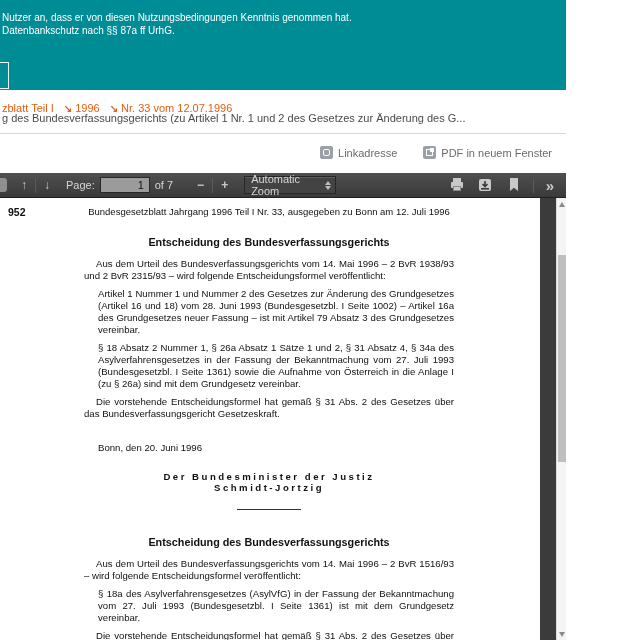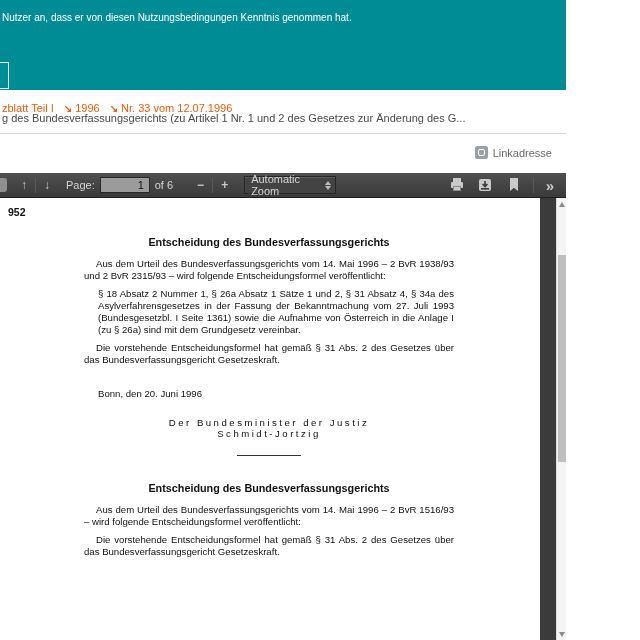--- a/index.html
+++ b/index.html
@@ -60,21 +60,21 @@
 
   
   #doc { position:absolute; left:84px; top:8px; width:370px; color:#111; }
   #masthead-row { position:relative; height:13px; }
   #pg-num { position:absolute; left:-76px; top:0; font-weight:bold; font-size:10.5px; }
   #masthead { text-align:center; font-size:9.5px; }
   .doc-h { text-align:center; font-weight:bold; font-size:10.8px; margin-top:17px; margin-bottom:10px; }
   .para { font-size:9.6px; line-height:12px; text-align:justify; text-indent:12px; margin-bottom:6px; }
   .ruling { font-size:9.6px; line-height:12px; text-align:justify; margin:0 0 6px 14px; }
   .dateline { font-size:9.6px; margin:22px 0 0 14px; }
-  .sig { text-align:center; font-weight:normal; font-size:9.6px; letter-spacing:2.5px; }
+  .sig { text-align:center; font-weight:bold; font-size:9.6px; letter-spacing:2.5px; }
   #sig-block { margin-top:18px; }
   #sec-sep { width:64px; border-top:1px solid #333; margin:16px auto 0 auto; }
   .doc-h.second { margin-top:26px; }
 
   
   #sidebar { left:566px; top:90px; width:74px; height:550px; background:#e9e9e9; border-left:1px solid #cfcfcf; overflow:visible; }
   #expand-btn { position:absolute; left:10px; top:14px; width:15px; height:15px; border:1px solid #b5b5b5; border-radius:50%;
                 background:#f6f6f6; color:#8a8a8a; font-size:7px; line-height:13px; text-align:center; cursor:pointer; }
   #ad-panel { position:absolute; left:7px; top:34px; width:212px; height:222px; background:#f2f2f2; border:1px solid #d6d6d6; cursor:pointer; }
   .ad-title { position:absolute; font-weight:bold; font-size:13px; color:#111; white-space:nowrap; }
@@ -111,20 +111,21 @@
   .app-line { position:absolute; font-size:9.5px; color:#f0f0f0; white-space:nowrap; }
   .app-line.teal { color:#35c8d4; font-weight:bold; }
 </style>
 </head>
 <body>
 
 <div id="stage">
 
   <div id="top-header" class="abs">
     <div class="terms-line" style="top:12px">Nutzer an, dass er von diesen Nutzungsbedingungen Kenntnis genommen hat.</div>
+    <div class="terms-line" style="top:25px">Datenbankschutz nach §§ 87a ff UrhG.</div>
     <div id="white-box" class="abs"></div>
     <div id="brand-area" class="abs">
       <div class="brand-line" style="top:12px">BUNDESGESETZBLATT</div>
       <div class="brand-line" style="top:25px">ONLINE</div>
       <div class="brand-line" style="top:43px">BÜRGERZUGANG</div>
     </div>
   </div>
 
   <div id="crumb-strip" class="abs">
     <div id="crumb-row">
@@ -134,31 +135,37 @@
   </div>
 
   <div id="viewer" class="abs">
 
     <div id="links-row">
       <div class="toplink">
         <span class="mini-ic">
             <span class="inner"></span>
           </span>
         <span>Linkadresse</span>
+      </div>
+      <div class="toplink">
+        <span class="mini-ic ext">
+            <span class="inner"></span>
+          </span>
+        <span>PDF in neuem Fenster</span>
       </div>
     </div>
 
     <div id="toolbar">
       <div id="tb-partial"></div>
       <span class="tb-btn">↑</span>
       <span class="tb-sep"></span>
       <span class="tb-btn">↓</span>
       <span style="margin-left:10px">Page:</span>
       <input id="page-input" value="1" style="">
-      <span>of 6</span>
+      <span>of 7</span>
       <span class="tb-btn" style="margin-left:18px">−</span>
       <span class="tb-sep"></span>
       <span class="tb-btn">+</span>
       <div id="zoom-select">
         <span>Automatic Zoom</span>
         <span class="updown">
             <i class="u"></i>
             <i class="d"></i>
           </span>
       </div>
@@ -180,35 +187,38 @@
         <span class="tb-sep" style="margin-left:8px"></span>
         <span class="tb-btn" style="font-size:15px">»</span>
       </div>
     </div>
 
     <div id="content-area">
       <div id="pdf-page">
         <div id="doc">
           <div id="masthead-row">
             <span id="pg-num">952</span>
+            <div id="masthead">Bundesgesetzblatt Jahrgang 1996 Teil I Nr. 33, ausgegeben zu Bonn am 12. Juli 1996</div>
           </div>
 
           <div class="doc-h">Entscheidung des Bundesverfassungsgerichts</div>
           <div class="para">Aus dem Urteil des Bundesverfassungsgerichts vom 14. Mai 1996 – 2 BvR 1938/93 und 2 BvR 2315/93 – wird folgende Entscheidungsformel veröffentlicht:</div>
+          <div class="ruling">Artikel 1 Nummer 1 und Nummer 2 des Gesetzes zur Änderung des Grundgesetzes (Artikel 16 und 18) vom 28. Juni 1993 (Bundesgesetzbl. I Seite 1002) – Artikel 16a des Grundgesetzes neuer Fassung – ist mit Artikel 79 Absatz 3 des Grundgesetzes vereinbar.</div>
           <div class="ruling">§ 18 Absatz 2 Nummer 1, § 26a Absatz 1 Sätze 1 und 2, § 31 Absatz 4, § 34a des Asylverfahrensgesetzes in der Fassung der Bekanntmachung vom 27. Juli 1993 (Bundesgesetzbl. I Seite 1361) sowie die Aufnahme von Österreich in die Anlage I (zu § 26a) sind mit dem Grundgesetz vereinbar.</div>
           <div class="para" style="margin-bottom:0">Die vorstehende Entscheidungsformel hat gemäß § 31 Abs. 2 des Gesetzes über das Bundesverfassungsgericht Gesetzeskraft.</div>
           <div class="dateline">Bonn, den 20. Juni 1996</div>
           <div id="sig-block">
             <div class="sig">Der Bundesminister der Justiz</div>
             <div class="sig">Schmidt-Jortzig</div>
           </div>
           <div id="sec-sep"></div>
 
           <div class="doc-h second">Entscheidung des Bundesverfassungsgerichts</div>
           <div class="para">Aus dem Urteil des Bundesverfassungsgerichts vom 14. Mai 1996 – 2 BvR 1516/93 – wird folgende Entscheidungsformel veröffentlicht:</div>
+          <div class="ruling">§ 18a des Asylverfahrensgesetzes (AsylVfG) in der Fassung der Bekanntmachung vom 27. Juli 1993 (Bundesgesetzbl. I Seite 1361) ist mit dem Grundgesetz vereinbar.</div>
           <div class="para">Die vorstehende Entscheidungsformel hat gemäß § 31 Abs. 2 des Gesetzes über das Bundesverfassungsgericht Gesetzeskraft.</div>
         </div>
       </div>
       <div id="scrollbar">
         <div id="sb-up" class="sb-arrow"></div>
         <div id="sb-thumb"></div>
         <div id="sb-down" class="sb-arrow"></div>
       </div>
     </div>
   </div>

